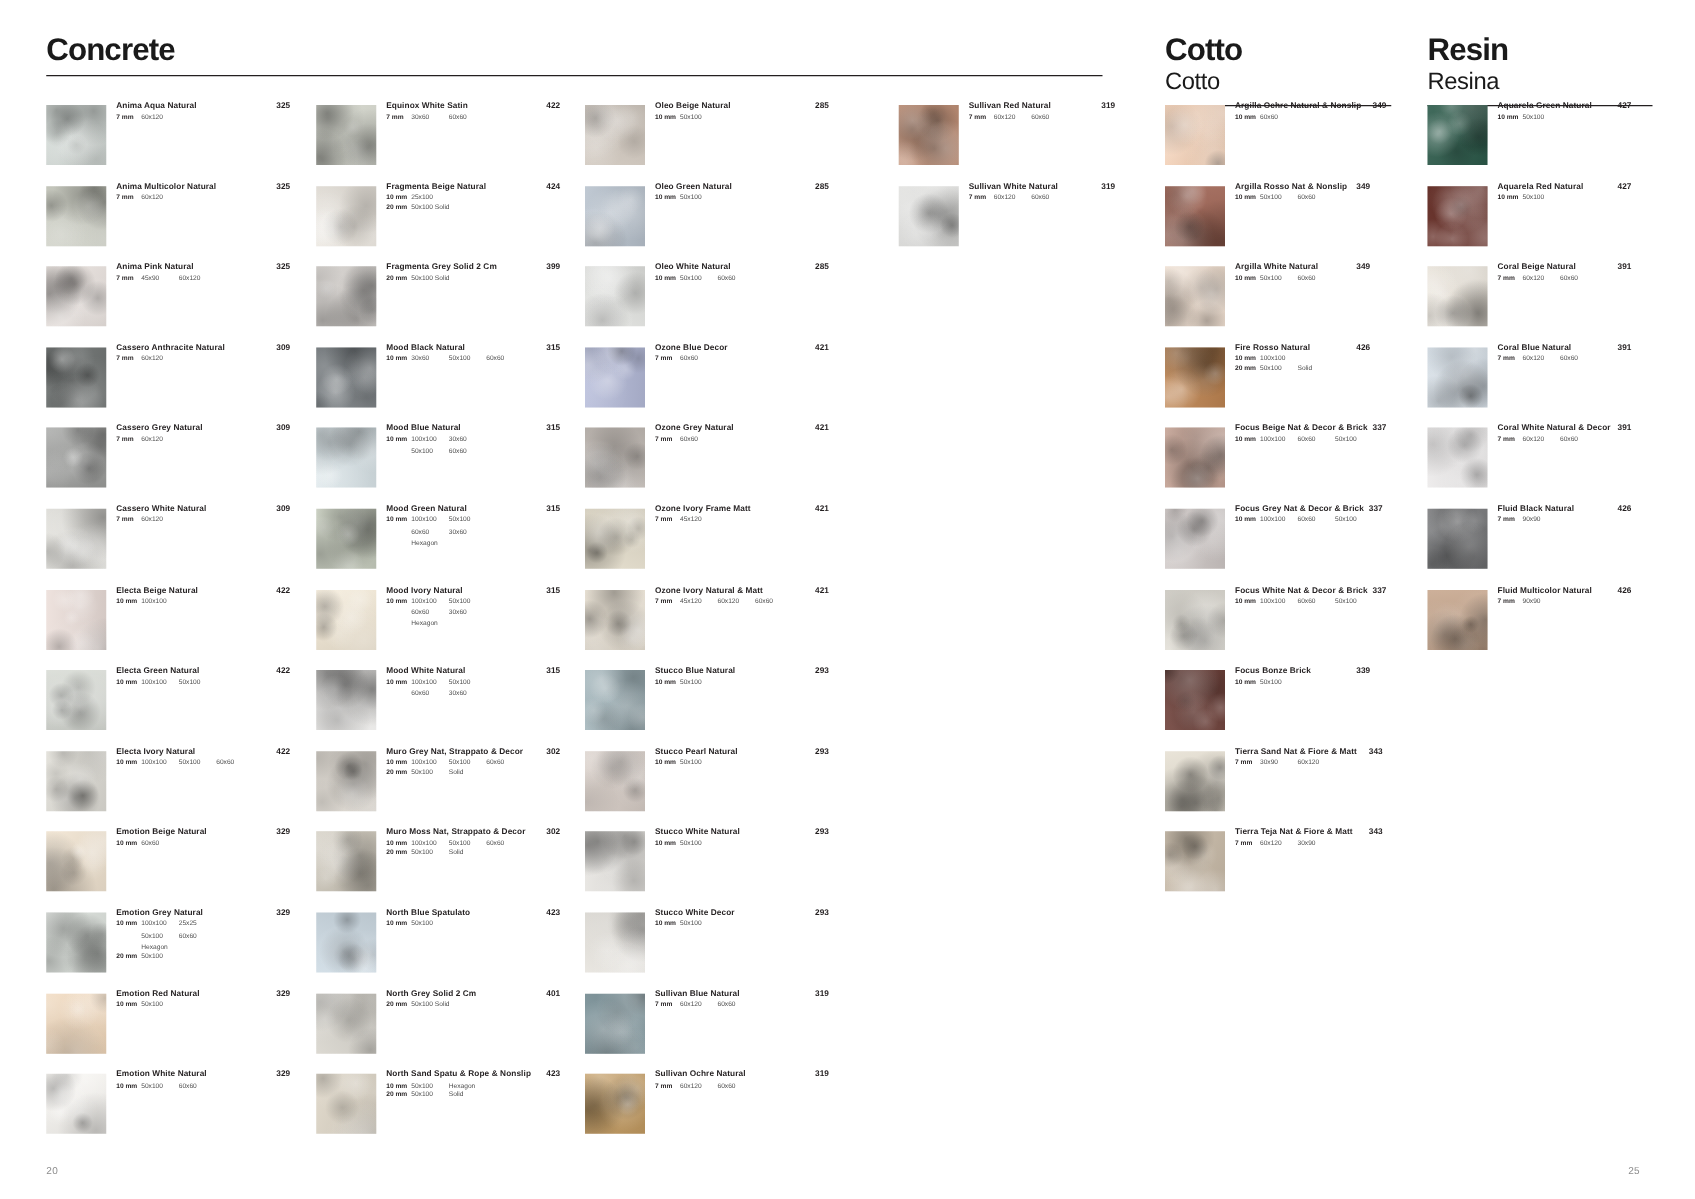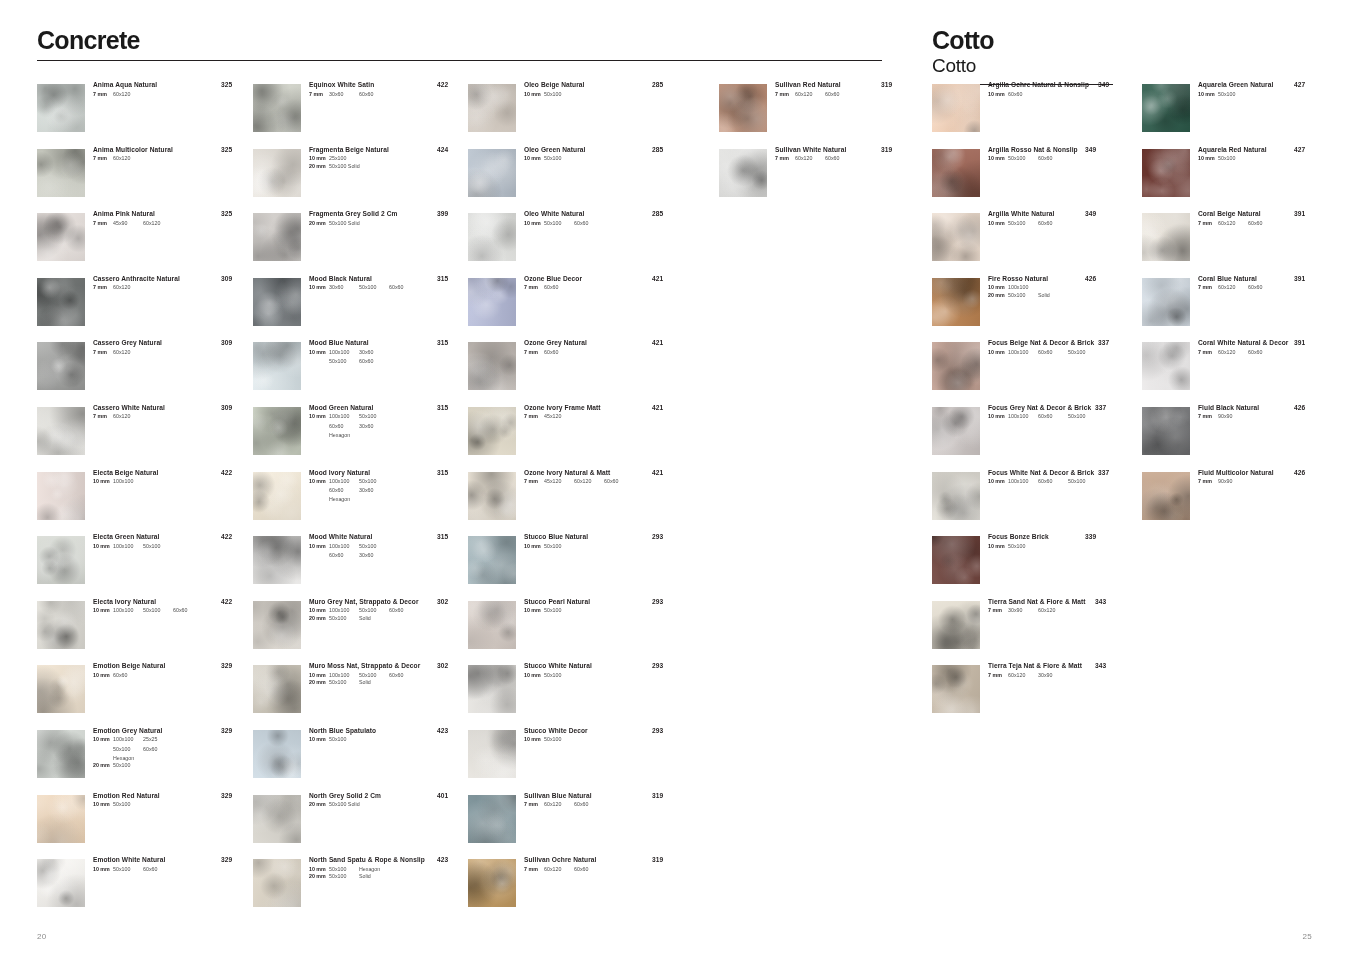--- a/index.html
+++ b/index.html
@@ -397,20 +397,25 @@
   </div>
 
   <div class="page page-right">
 
     <div class="sec-head" style="left:17px;top:28px;width:181px;">
       <div class="sec-title">Cotto</div>
       <div class="sec-sub">Cotto</div>
       <div class="sec-rule"></div>
     </div>
 
+    <div class="sec-head" style="left:227px;top:28px;width:180px;">
+      <div class="sec-title">Resin</div>
+      <div class="sec-sub">Resina</div>
+      <div class="sec-rule"></div>
+    </div>
 
     <div class="col" id="c-1-0" style="left:17px;width:181px;">
         <div class="item">
           <div class="swatch" style="background: radial-gradient(circle at 32.6% 33.4%, rgba(255, 255, 255, 0.3) 0px, rgba(0, 0, 0, 0) 35%), radial-gradient(circle at 82.3% 74%, rgba(255, 255, 255, 0.11) 0px, rgba(0, 0, 0, 0) 50%), radial-gradient(circle at 55.3% 13.7%, rgba(255, 255, 255, 0.19) 0px, rgba(0, 0, 0, 0) 55%), radial-gradient(circle at 70.9% 47.1%, rgba(255, 255, 255, 0.12) 0px, rgba(0, 0, 0, 0) 39%), radial-gradient(circle at 11.8% 35.6%, rgba(0, 0, 0, 0.17) 0px, rgba(0, 0, 0, 0) 44%), radial-gradient(circle at 87.3% 95.9%, rgba(255, 255, 255, 0.2) 0px, rgba(0, 0, 0, 0) 41%), radial-gradient(circle at 4.6% 54.9%, rgba(255, 255, 255, 0.26) 0px, rgba(0, 0, 0, 0) 51%), radial-gradient(circle at 88.1% 97.1%, rgba(0, 0, 0, 0.32) 0px, rgba(0, 0, 0, 0) 17%), radial-gradient(circle at 99.8% 14.3%, rgba(255, 255, 255, 0.31) 0px, rgba(0, 0, 0, 0) 43%), linear-gradient(87deg, rgba(255, 255, 255, 0.1), rgba(0, 0, 0, 0.1)), linear-gradient(rgb(242, 206, 179), rgb(242, 206, 179));"></div>
           <div class="itxt">
             <div class="iname">Argilla Ochre Natural &amp; Nonslip</div>
             <div class="icode" style="left: 110px;">349</div>
             <div class="spec" style="margin-top: 1.6px;"><span class="th">10 mm</span><span class="sz" style="min-width: 30px;">60x60</span></div>
           </div>
         </div>

